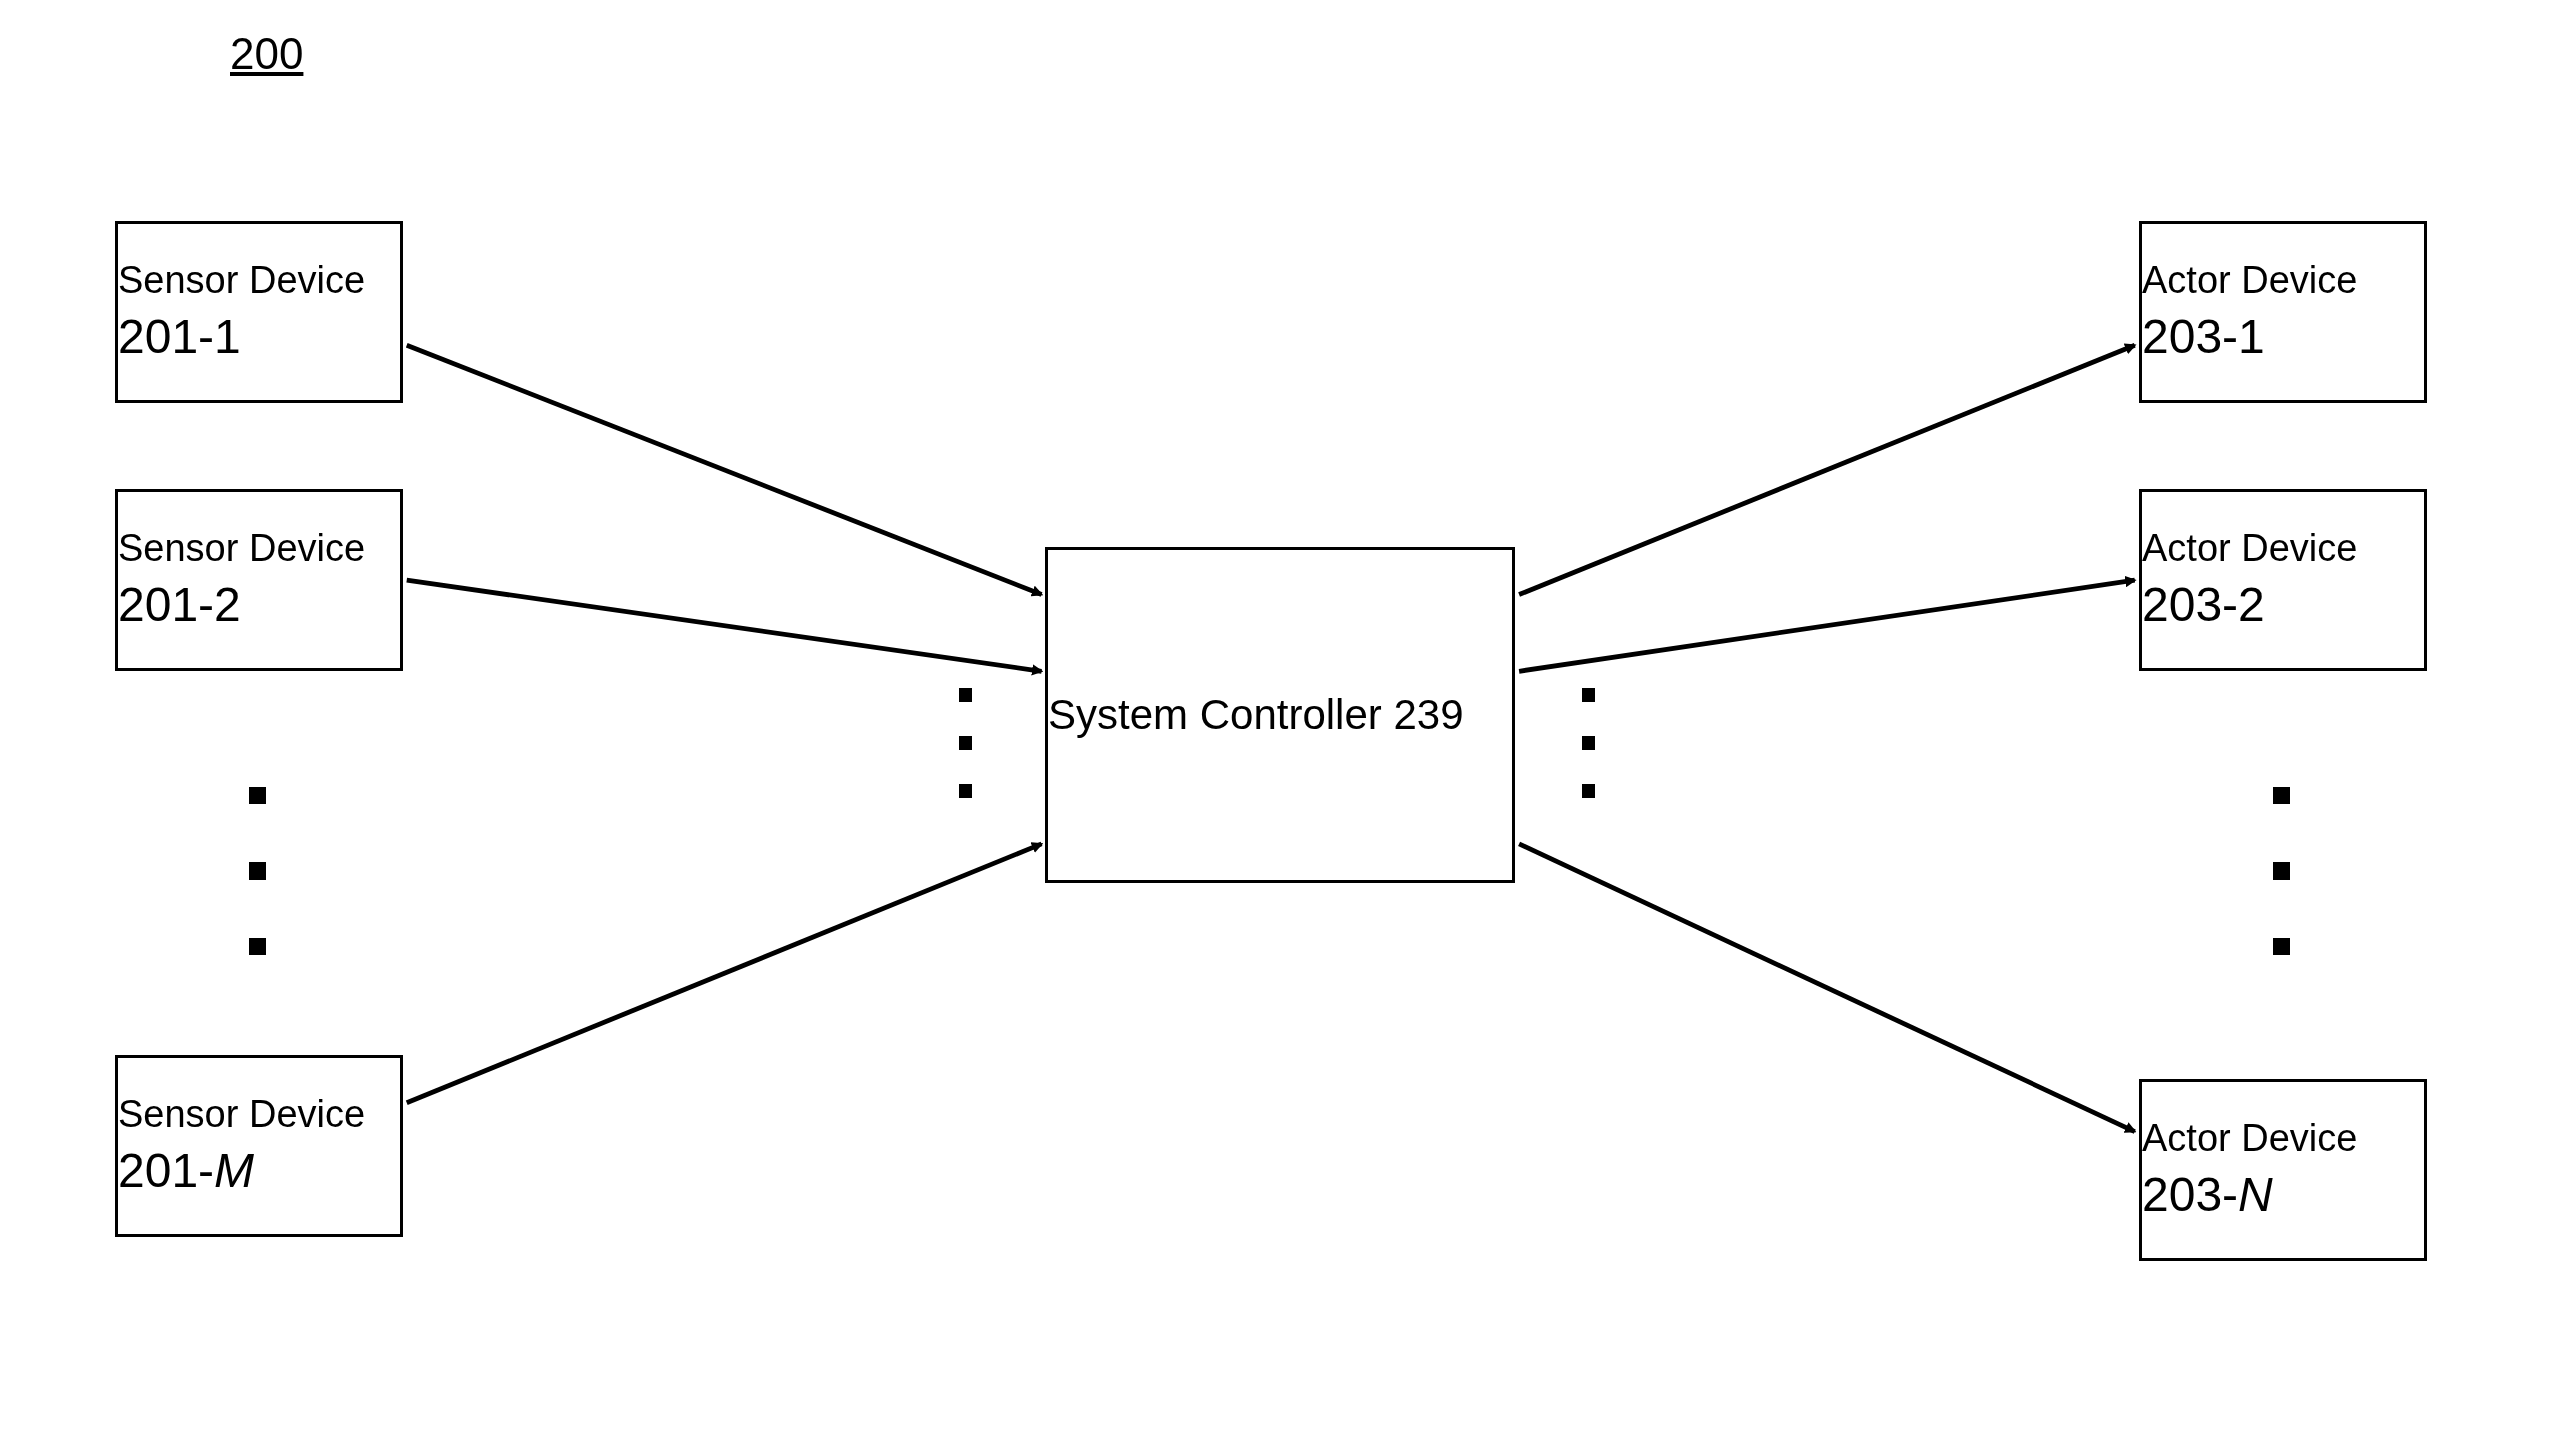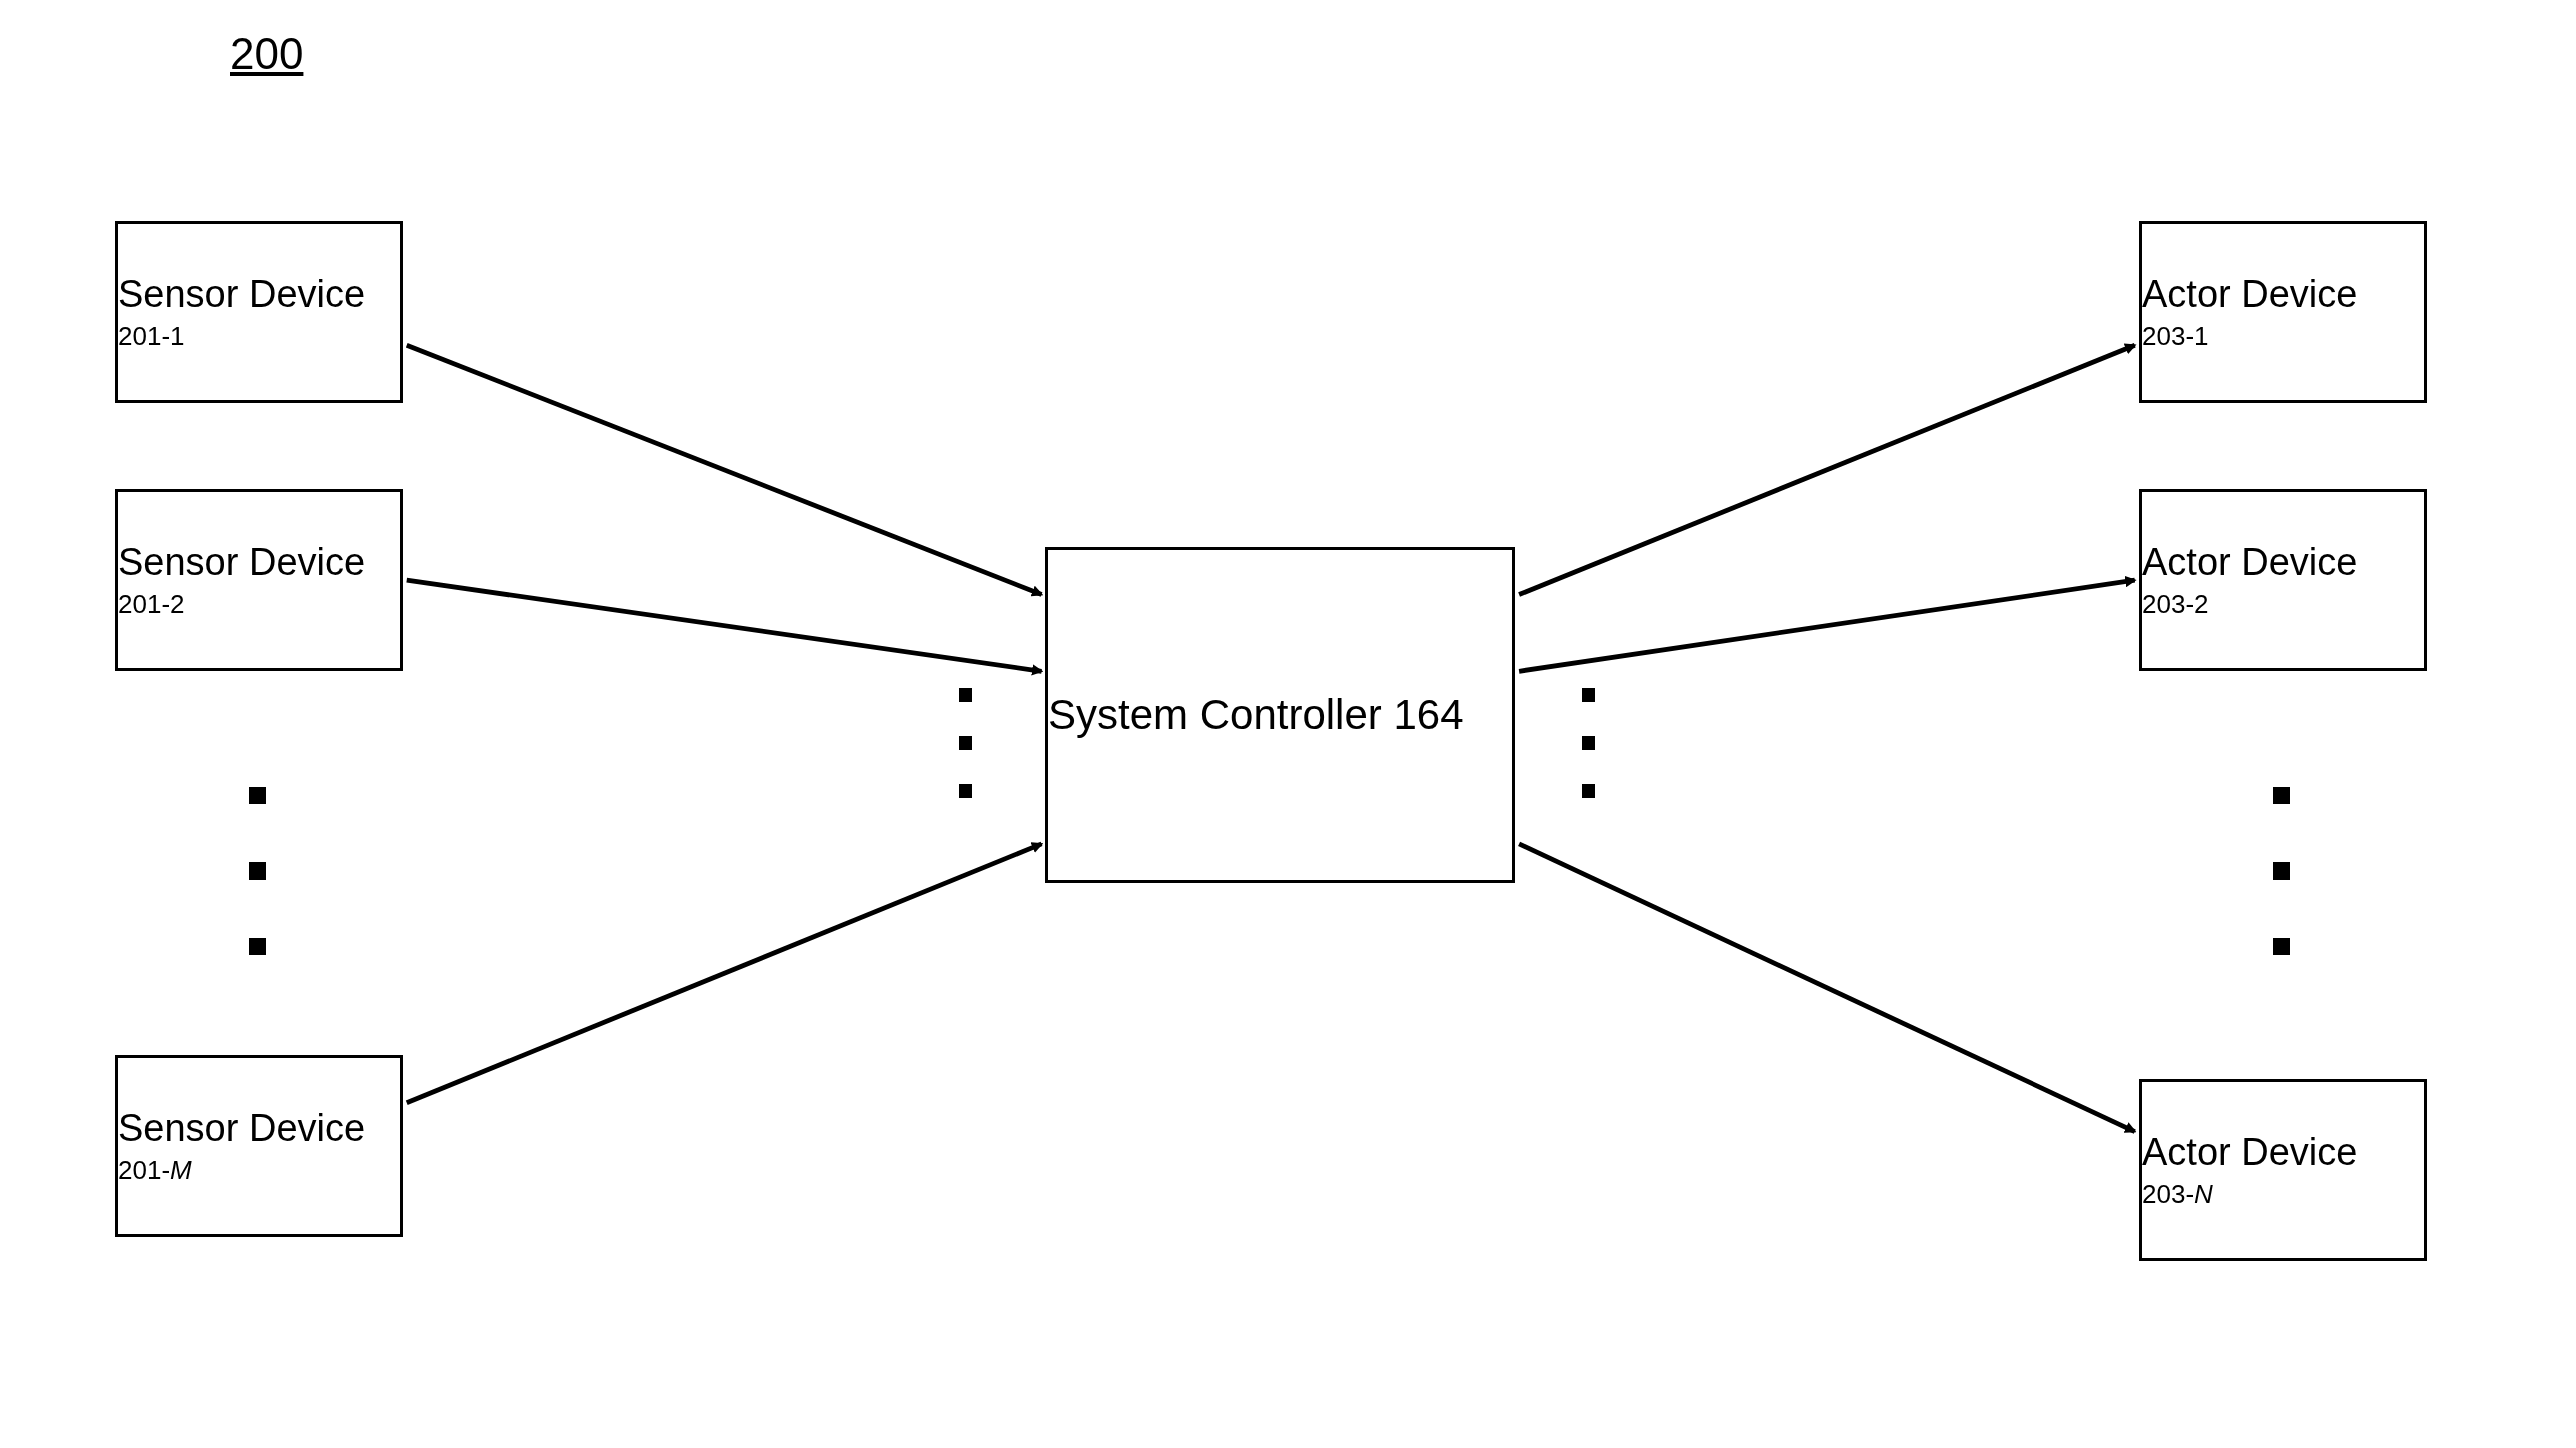--- a/index.html
+++ b/index.html
@@ -28,21 +28,21 @@
     align-items: flex-start;
     justify-content: center;
     box-sizing: border-box;
     text-align: center;
     line-height: 1.3;
   }
   .box .label-line {
     font-size: 38px;
   }
   .box .label-id {
-    font-size: 26px;
+    font-size: 48px;
   }
   .box .label-id .var {
     font-style: italic;
   }
   .controller {
     font-size: 42px;
   }
   .vdots {
     position: absolute;
     display: flex;
@@ -92,21 +92,21 @@
   </div>
 
   <div class="box" style="left:115px; top:1055px; width:288px; height:182px;">
     <div class="label-line">Sensor Device</div>
     <div class="label-id">
       <span>201-</span><span class="var">M</span>
     </div>
   </div>
 
   <div class="box controller" style="left:1045px; top:547px; width:470px; height:336px;">
-    <div>System Controller 164</div>
+    <div>System Controller 239</div>
   </div>
 
   <div class="vdots" style="left:959px; top:671px;">
     <div class="dot" style="width:13.4px;height:13.4px;margin:17.3px 0;"></div>
     <div class="dot" style="width:13.4px;height:13.4px;margin:17.3px 0;"></div>
     <div class="dot" style="width:13.4px;height:13.4px;margin:17.3px 0;"></div>
   </div>
 
   <div class="vdots" style="left:1582px; top:671px;">
     <div class="dot" style="width:13.4px;height:13.4px;margin:17.3px 0;"></div>

